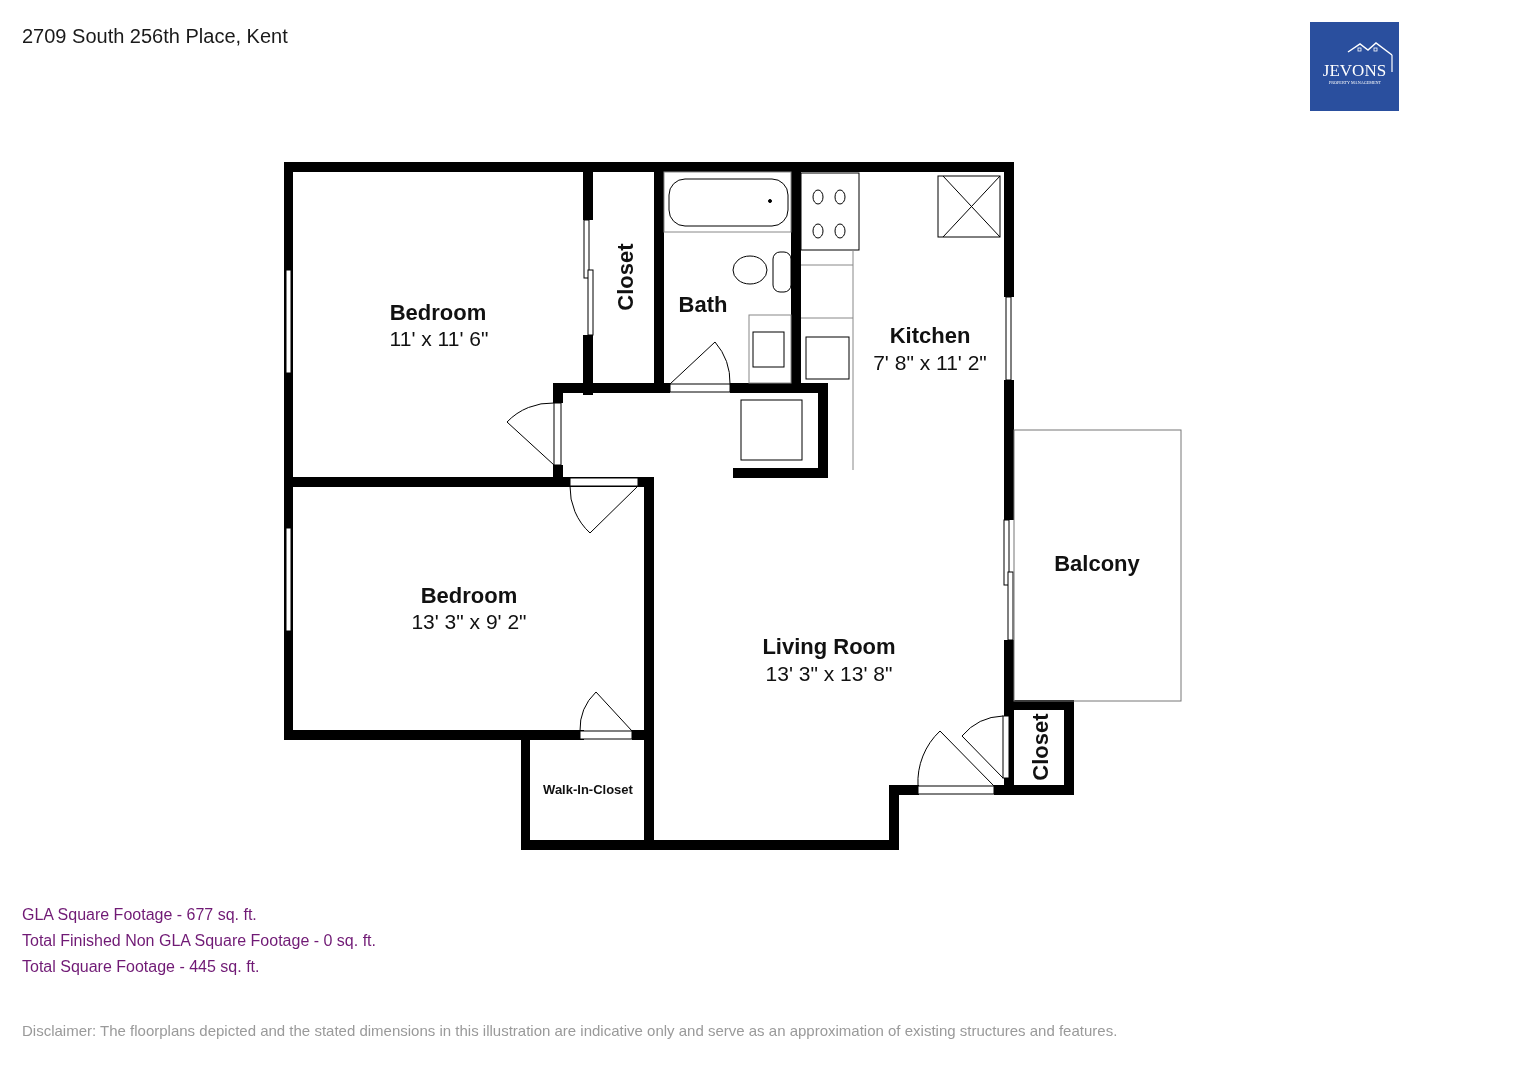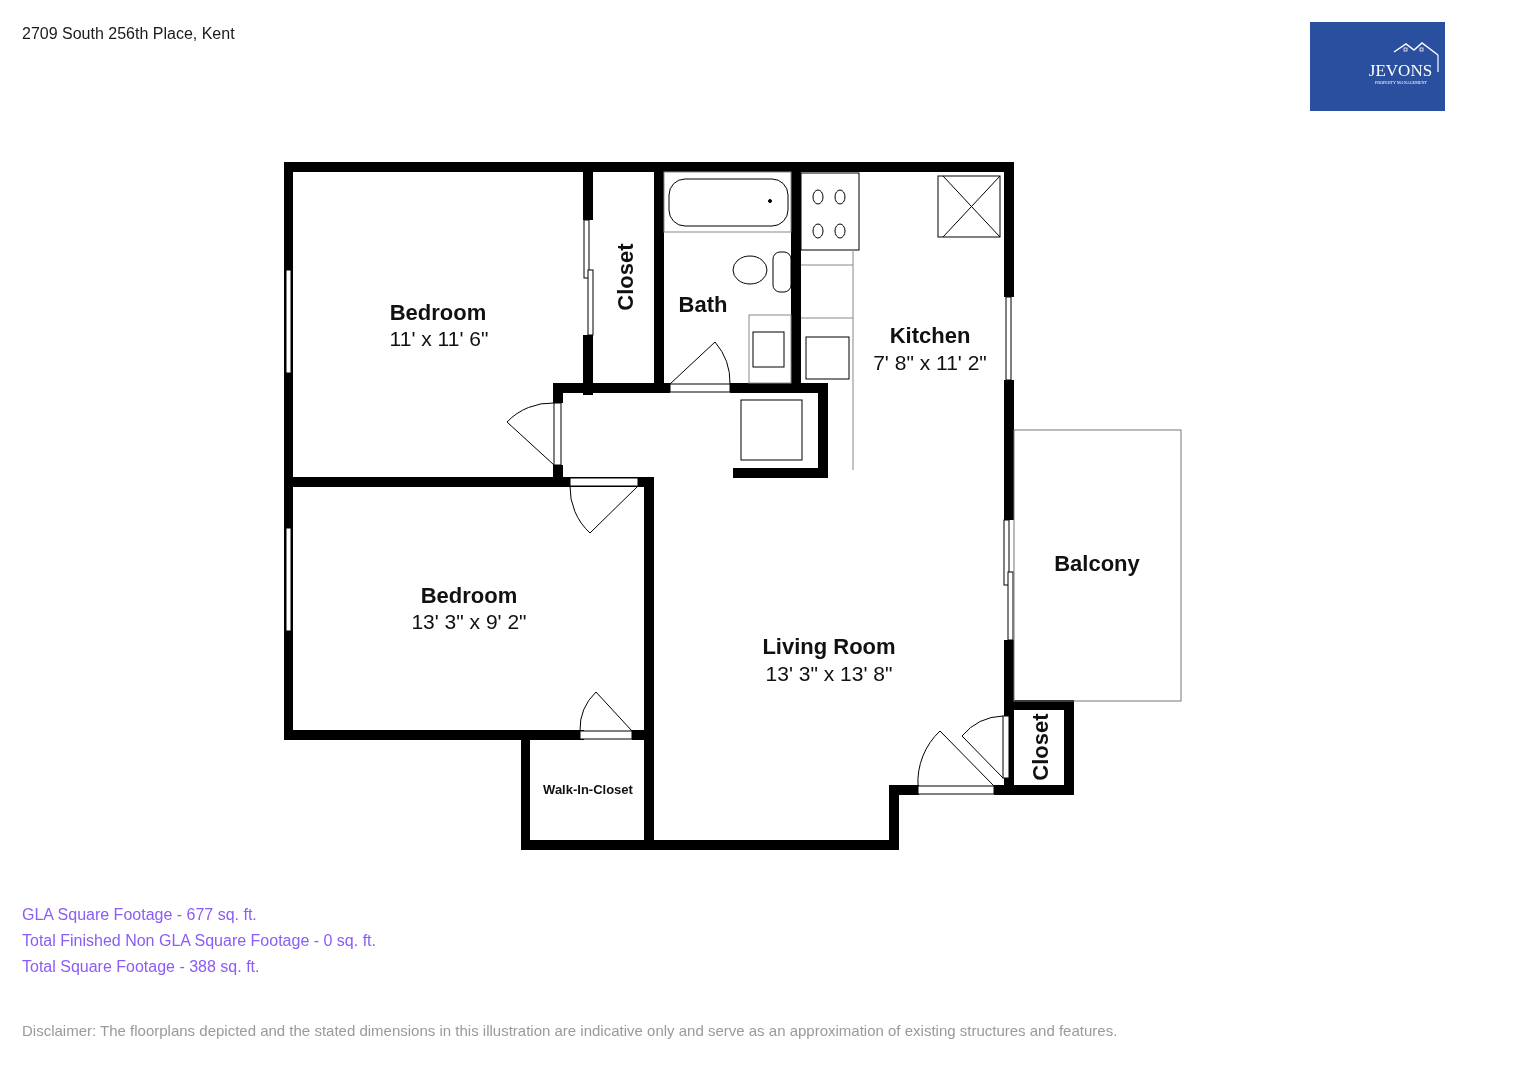--- a/index.html
+++ b/index.html
@@ -1,21 +1,21 @@
 <!DOCTYPE html>
 <html><head>
 <meta charset="utf-8">
 <style>
   html, body { margin: 0; padding: 0; background: #ffffff; }
   body { width: 1527px; height: 1080px; position: relative; overflow: hidden; font-family: "Liberation Sans", sans-serif; color: #111; }
-  .address { position: absolute; left: 22px; top: 25px; font-size: 16px; color: #1a1a1a; }
-  .logo { position: absolute; left: 1310px; top: 22px; width: 89px; height: 89px; background: #2a4f9e; padding-left: 46px; }
+  .address { position: absolute; left: 22px; top: 25px; font-size: 20px; color: #1a1a1a; }
+  .logo { position: absolute; left: 1310px; top: 22px; width: 89px; height: 89px; background: #2a4f9e; }
   .logo svg { display: block; }
   .plan { position: absolute; left: 0; top: 0; }
-  .stats { position: absolute; left: 22px; top: 902px; font-size: 16px; line-height: 26px; color: #8b5cf6; }
+  .stats { position: absolute; left: 22px; top: 902px; font-size: 16px; line-height: 26px; color: #701a75; }
   .stats div { white-space: nowrap; }
   .disclaimer { position: absolute; left: 22px; top: 1022px; font-size: 15px; line-height: 18px; color: #9a9a9a; }
   .rlabel { font-family: "Liberation Sans", sans-serif; }
 </style>
 </head>
 <body>
 
 <div class="address">2709 South 256th Place, Kent</div>
 
 <div class="logo">
@@ -160,18 +160,18 @@
 
     <text x="588" y="794" font-size="13" font-weight="bold">Walk-In-Closet</text>
 
     <text x="0" y="0" font-size="22" font-weight="bold" transform="translate(1048,747) rotate(-90)">Closet</text>
   </g>
 </svg>
 
 <div class="stats">
   <div>GLA Square Footage - 677 sq. ft.</div>
   <div>Total Finished Non GLA Square Footage - 0 sq. ft.</div>
-  <div>Total Square Footage - 388 sq. ft.</div>
+  <div>Total Square Footage - 445 sq. ft.</div>
 </div>
 
 <div class="disclaimer">
   <div>Disclaimer: The floorplans depicted and the stated dimensions in this illustration are indicative only and serve as an approximation of existing structures and features.</div>
 </div>
 
 </body></html>

